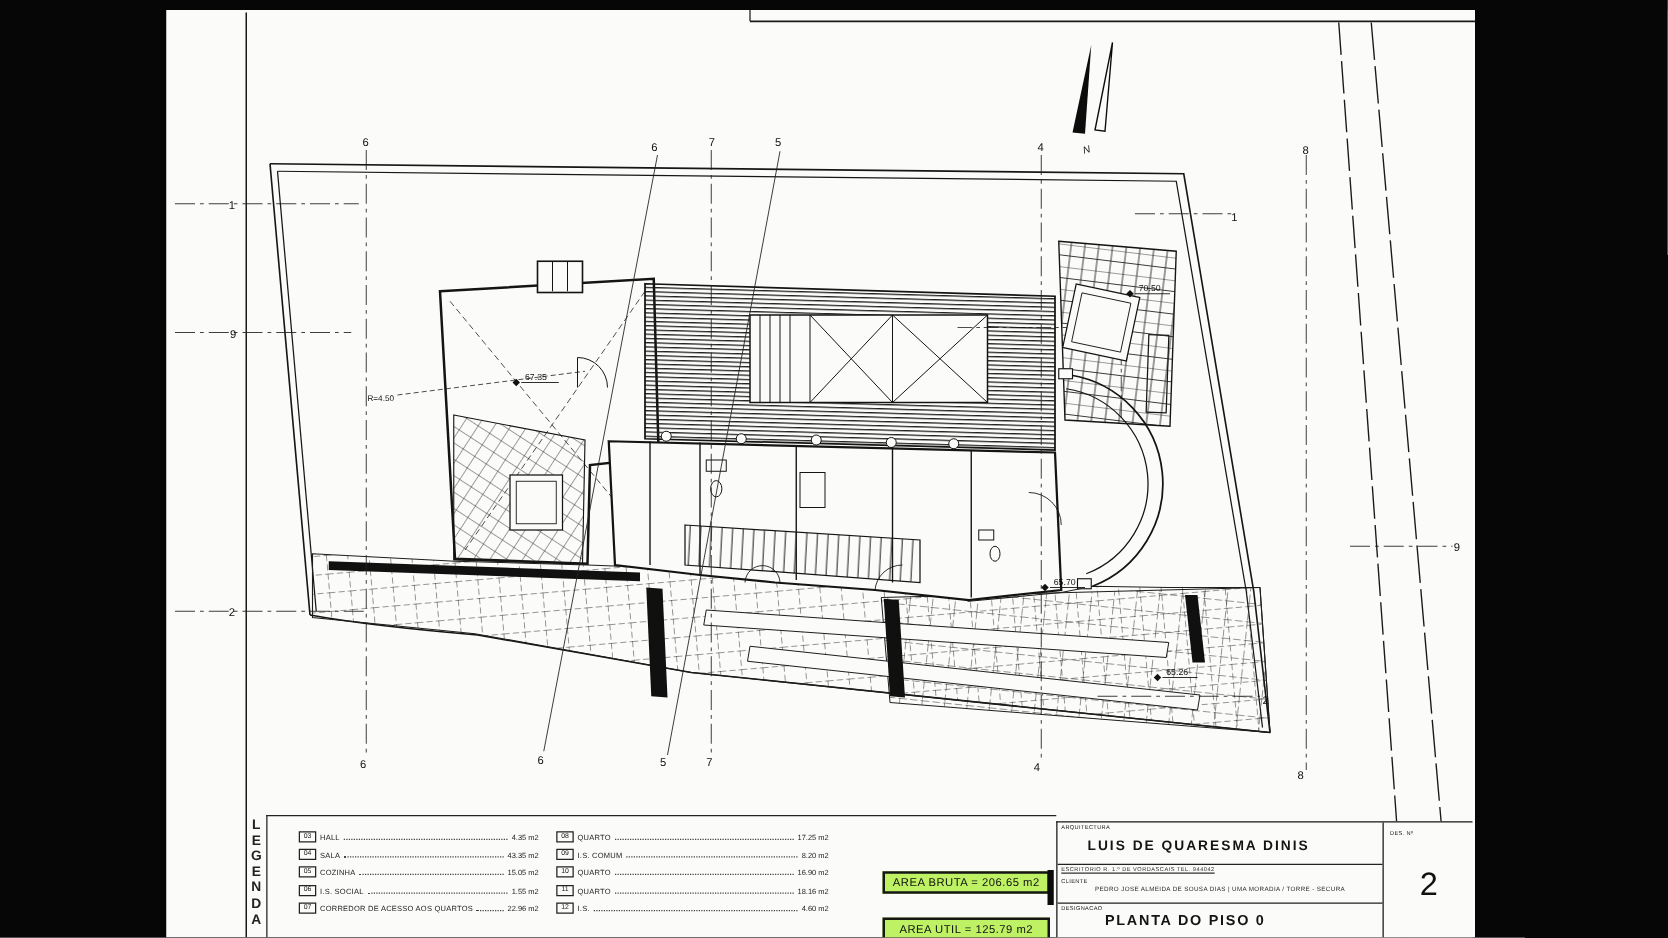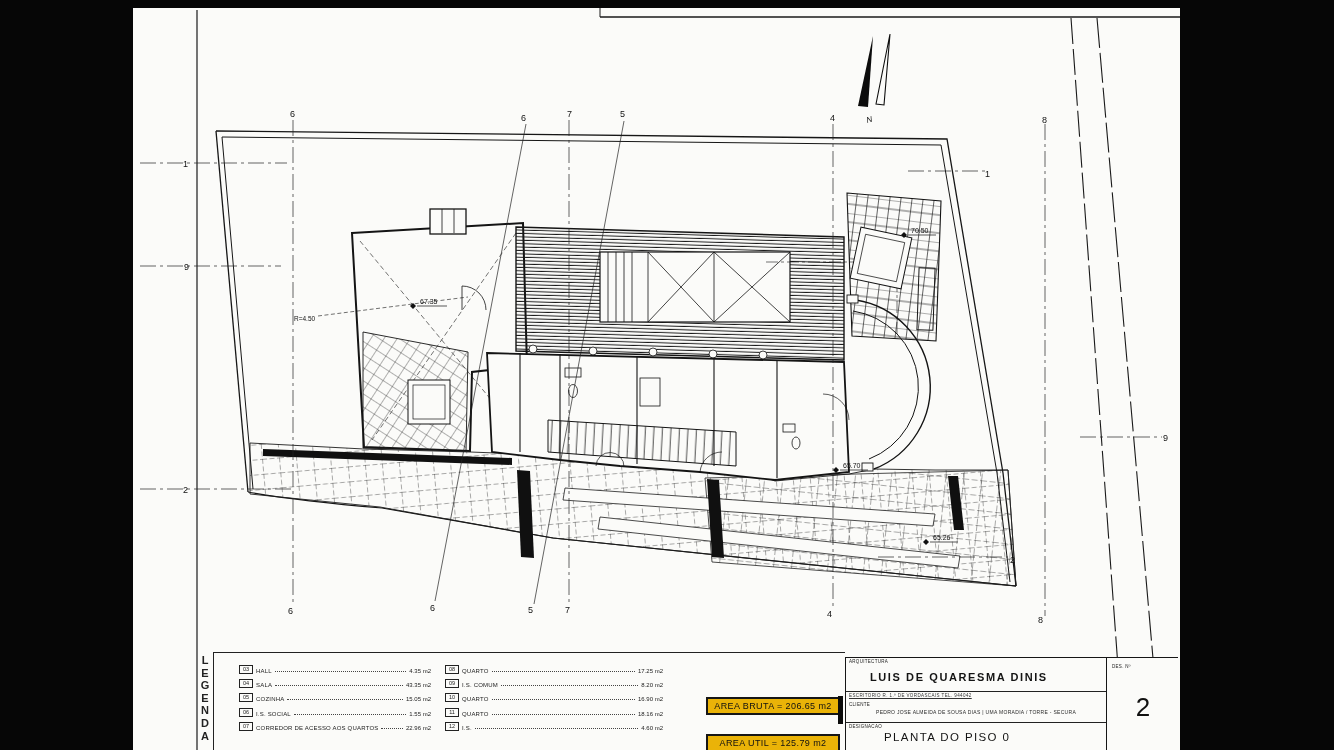--- a/index.html
+++ b/index.html
@@ -22,40 +22,40 @@
   .legend-col-1 { left:25px; width:192px; }
   .legend-col-2 { left:231px; width:218px; }
   .legend-row { display:flex; align-items:flex-end; height:9px; margin-bottom:5.2px; font-size:6px; color:#222; }
   .legend-num { border:1px solid #222; width:14px; height:9px; font-size:5.5px; line-height:7px;
     text-align:center; flex:none; margin-right:3px; }
   .legend-label { white-space:nowrap; letter-spacing:.2px; padding-bottom:0px; }
   .legend-leader { flex:1; border-bottom:1px dotted #444; margin:0 3px 2px 3px; min-width:8px; }
   .legend-area { flex:none; white-space:nowrap; padding-bottom:0; }
 
   
-  .area-box { position:absolute; border:2px solid #161616; background:#eab308; z-index:10;
+  .area-box { position:absolute; border:2px solid #161616; background:#bef264; z-index:10;
     font-size:9px; letter-spacing:.4px; display:flex; align-items:center; justify-content:center;
     white-space:nowrap; color:#111; }
   .area-bruta { left:706px; top:697px; width:134px; height:18px; }
   .area-util  { left:706px; top:734px; width:134px; height:18px; }
 
   
   .titleblock { position:absolute; left:845px; top:657px; width:333px; height:93px;
     border-top:1.5px solid #161616; border-left:1px solid #161616; background:#fbfbf9; z-index:10; color:#141414; }
   .tb-main { position:absolute; left:0; top:0; width:260px; height:100%; }
   .tb-row1 { position:relative; height:33px; }
   .tb-tag { position:absolute; left:3px; top:1px; font-size:4.5px; letter-spacing:.3px; color:#222; }
   .tb-name { position:absolute; left:24px; top:13px; font-size:11px; font-weight:bold; letter-spacing:1.6px; }
   .tb-row2 { position:relative; height:10px; border-top:1px solid #222; }
   .tb-office { position:absolute; left:3px; top:1px; font-size:4.5px; letter-spacing:.4px;
     text-decoration:underline; color:#333; white-space:nowrap; }
   .tb-row3 { position:relative; height:21px; }
   .tb-client { position:absolute; left:30px; top:8px; font-size:5px; letter-spacing:.3px; white-space:nowrap; color:#2a2a2a; }
   .tb-row4 { position:relative; height:28px; border-top:1px solid #222; }
-  .tb-title { position:absolute; left:38px; top:8px; font-size:11.5px; font-weight:normal; letter-spacing:1.4px; }
+  .tb-title { position:absolute; left:38px; top:8px; font-size:11.5px; font-weight:bold; letter-spacing:1.4px; }
   .tb-num { position:absolute; left:260px; top:0; width:73px; height:100%; border-left:1px solid #161616; }
   .tb-num-tag { position:absolute; left:5px; top:6px; font-size:4.5px; letter-spacing:.3px; color:#222; }
   .tb-num-val { position:absolute; left:0; right:0; top:34px; text-align:center; font-size:26px; color:#111; }
   .tb-ink { position:absolute; left:-8px; top:38px; width:5px; height:28px; background:#0c0c0c; }
 </style>
 </head>
 <body>
 
 <div class="sheet"></div>
 

